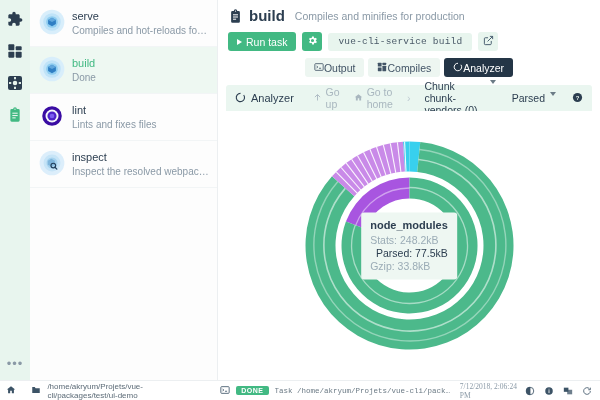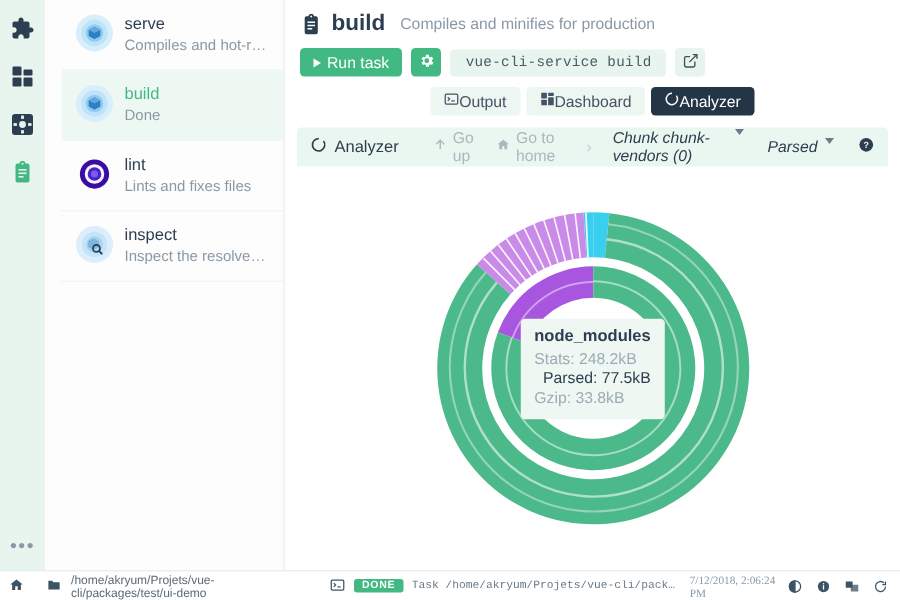--- a/index.html
+++ b/index.html
@@ -25,22 +25,22 @@
     content:"";position:absolute;left:-8px;top:2px;width:3px;height:18px;
     background:#42b983;border-radius:0 2px 2px 0;
   }
   .rail-more{
     position:absolute;bottom:10px;left:0;right:0;text-align:center;
     color:#8a99a6;font-size:13px;letter-spacing:1px;line-height:1;
   }
 
   
   .tasklist{
-    width:160px;background:#fdfdfd;border-right:1px solid #eceff1;
-    box-sizing:border-box;overflow:hidden;padding-left:11px;
+    width:188px;background:#fdfdfd;border-right:1px solid #eceff1;
+    box-sizing:border-box;overflow:hidden;
   }
   .task{
     display:flex;align-items:flex-start;padding:9px 8px 9px 9px;
     box-sizing:border-box;border-bottom:1px solid #f2f5f6;
   }
   .task.selected{background:#eef8f2;}
   .task-icon{flex:0 0 auto;width:26px;height:26px;margin-right:7px;}
   .task-icon svg{display:block;}
   .task-text{min-width:0;flex:1;padding-top:1px;}
   .task-name{font-size:11px;line-height:13px;color:#2c3e50;}
@@ -96,21 +96,21 @@
     display:flex;flex-direction:column;min-height:0;
   }
   .analyzer-bar{
     display:flex;align-items:center;height:26px;padding:0 9px;gap:0;
     font-size:10.5px;color:#2c3e50;flex:0 0 auto;
   }
   .az-title{display:flex;align-items:center;gap:5px;font-size:11px;}
   .az-spacer{width:34px;}
   .az-link{display:flex;align-items:center;gap:4px;color:#a9b7bf;margin-right:14px;cursor:pointer;}
   .az-dot{color:#bfcbd2;margin-right:14px;}
-  .az-select{display:flex;align-items:flex-start;gap:5px;margin-right:16px;cursor:pointer;color:#2c3e50;font-style:italic;}
+  .az-select{display:flex;align-items:flex-start;gap:5px;margin-right:16px;cursor:pointer;color:#2c3e50;}
   .caret{
     width:0;height:0;border-left:3.5px solid transparent;border-right:3.5px solid transparent;
     border-top:4px solid #6b7b86;
   }
   .az-help{margin-left:auto;cursor:pointer;display:flex;align-items:center;}
 
   .chart-area{flex:1;position:relative;background:#fff;min-height:0;}
   .chart-wrap{position:absolute;left:0;right:0;top:0;bottom:0;display:flex;
     align-items:center;justify-content:center;}
   .tooltip{
@@ -312,21 +312,21 @@
           </div>
           <div class="tab">
             <span>
               <svg width="10" height="10" viewBox="0 0 24 24" fill="#425466">
                 <rect x="2" y="2" width="9" height="9" rx="1"></rect>
                   <rect x="13" y="2" width="9" height="5" rx="1"></rect>
                 <rect x="13" y="9" width="9" height="13" rx="1"></rect>
                   <rect x="2" y="13" width="9" height="9" rx="1"></rect>
               </svg>
             </span>
-            <span>Dashboard</span>
+            <span>Compiles</span>
           </div>
           <div class="tab active">
             <span>
               <svg width="10" height="10" viewBox="0 0 24 24" fill="none" stroke="#fff" stroke-width="2.4">
                 <path d="M12 3a9 9 0 1 0 7 3.6"></path>
               </svg>
             </span>
             <span>Analyzer</span>
           </div>
         </div>

